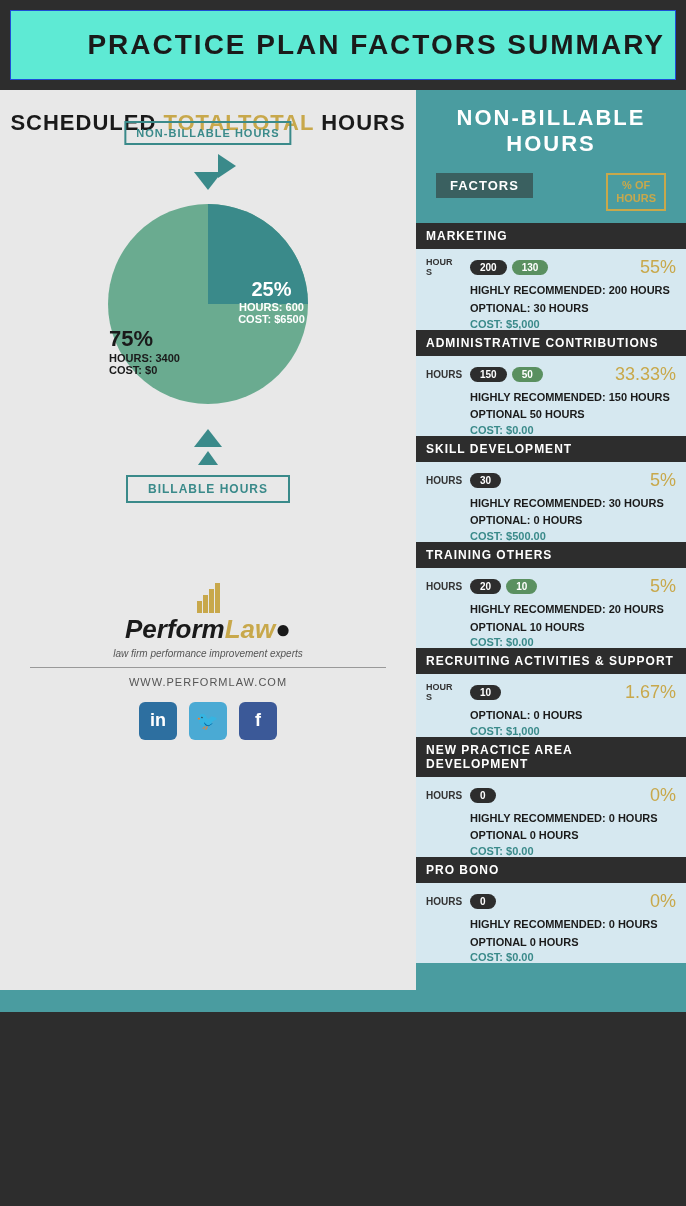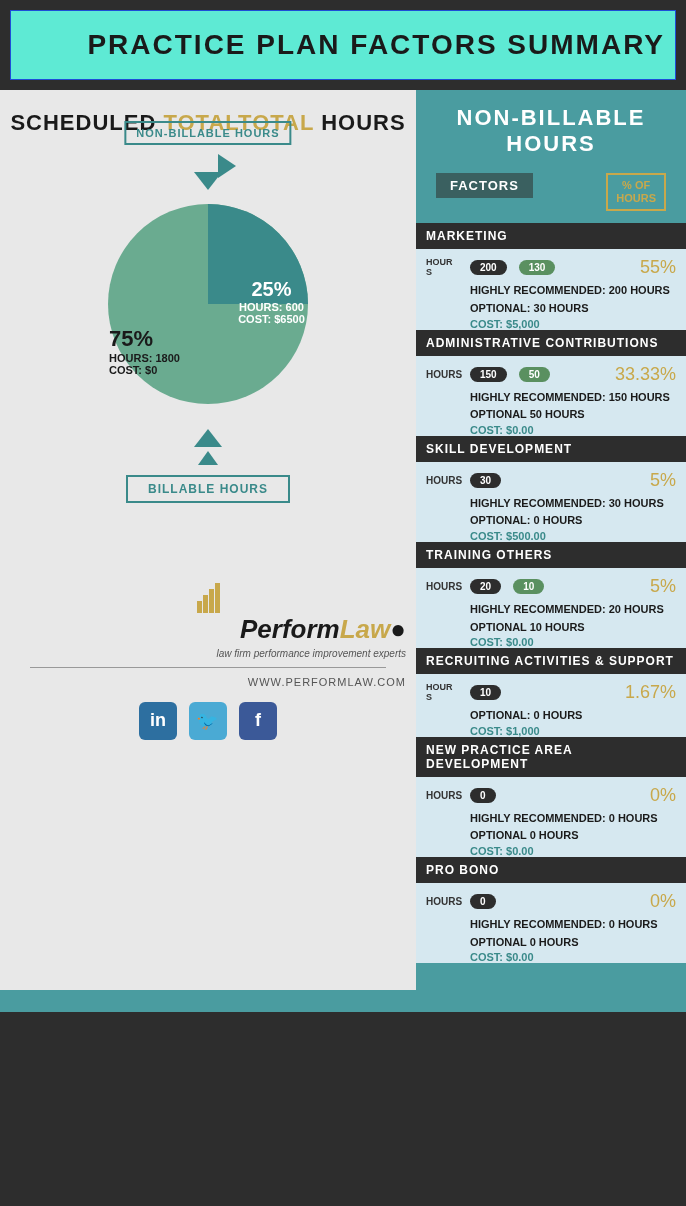--- a/index.html
+++ b/index.html
@@ -230,21 +230,21 @@
     .hours-label {
       font-size: 10px;
       font-weight: 700;
       color: #333;
       width: 36px;
       text-transform: uppercase;
       line-height: 1.1;
     }
     .pill-container {
       display: flex;
-      gap: 12px;
+      gap: 5px;
       align-items: center;
     }
     .pill {
       background: #2d2d2d;
       color: white;
       font-size: 10px;
       font-weight: 700;
       padding: 2px 10px;
       border-radius: 20px;
     }
@@ -330,38 +330,38 @@
           <div style="font-size:11px; font-weight:700;">
             <span>COST:</span>
             <span>$6500</span>
           </div>
         </div>
         
         <div style="position:absolute; top:60%; left:5%; text-align:left; color:#1a1a1a; font-weight:900;">
           <div style="font-size:22px;">75%</div>
           <div style="font-size:11px; white-space:nowrap;">
             <span>HOURS:</span>
-            <span>1800</span>
+            <span>3400</span>
           </div>
           <div style="font-size:11px; white-space:nowrap;">
             <span>COST:</span>
             <span>$0</span>
           </div>
         </div>
       </div>
 
       <div class="arrows-container">
         <div class="up-arrow"></div>
         <div class="up-arrow-small"></div>
       </div>
 
       <div class="billable-label">BILLABLE HOURS</div>
     </div>
 
-    <div class="logo-area" style="width:100%; text-align:right; margin-top:40px;">
+    <div class="logo-area" style="width:100%; text-align:center; margin-top:40px;">
 
       <div style="display:flex; align-items:flex-end; justify-content:center; gap:1px; margin-bottom:2px;">
         <div style="width:5px; height:12px; background:#c8a84b;"></div>
         <div style="width:5px; height:18px; background:#c8a84b;"></div>
         <div style="width:5px; height:24px; background:#c8a84b;"></div>
         <div style="width:5px; height:30px; background:#c8a84b;"></div>
       </div>
       <div style="font-size:26px; font-weight:700; font-style:italic; color:#1a1a1a; line-height:1.1;">
         <span style="color:#1a1a1a;">Perform</span><span style="color:#c8a84b;">Law</span>●
       </div>

